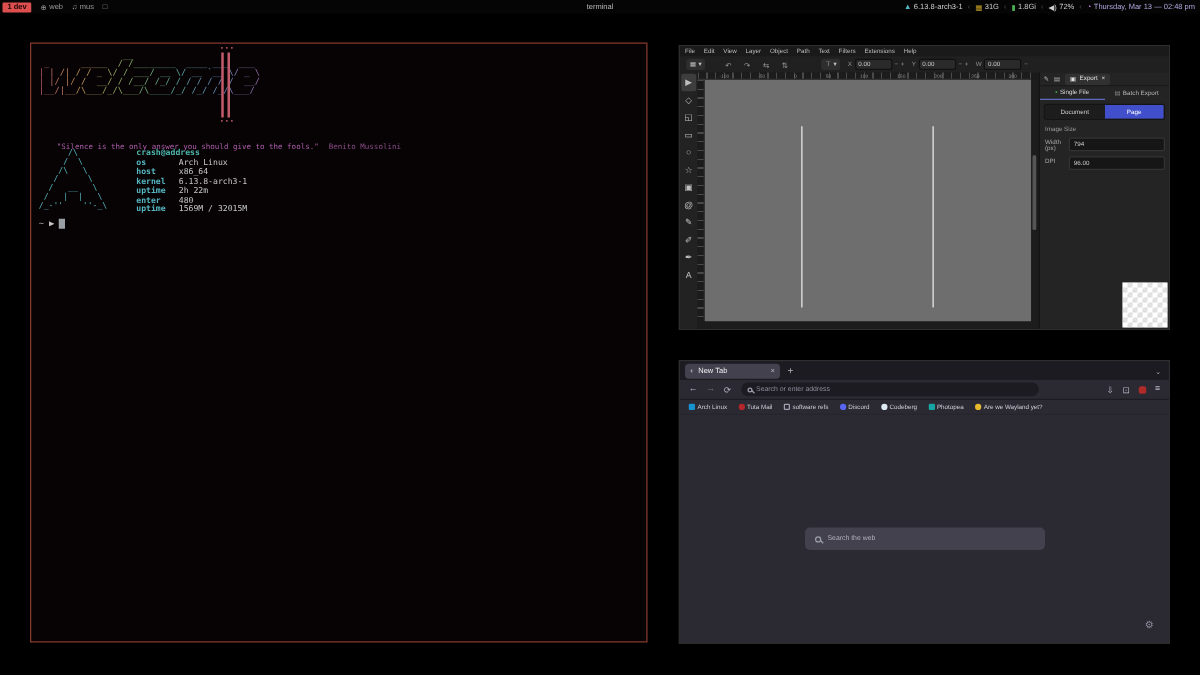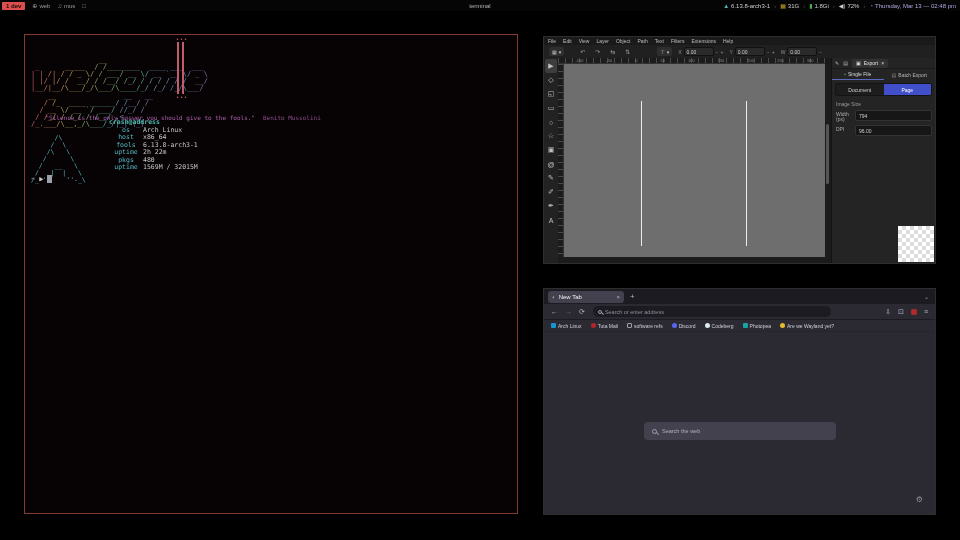--- a/index.html
+++ b/index.html
@@ -18,36 +18,36 @@
   .mod { display:flex; gap:2px; align-items:center; }
   .sep { color:#4a4a4a; }
   .i-arch { color:#56b6c2; } .i-disk { color:#c9a227; } .i-mem { color:#4caf50; }
   .i-vol { color:#cfcfcf; } .i-clock { color:#c678dd; }
   .t-clock { color:#b0a8e0; }
 
   
   #terminal { position:absolute; left:24px; top:34px; width:494px; height:480px;
     background:#070304; border:1px solid #86392e;
     font-family:"DejaVu Sans Mono", monospace; }
-  #terminal pre { font-family:"DejaVu Sans Mono", monospace;margin-top:16px; }
+  #terminal pre { font-family:"DejaVu Sans Mono", monospace; }
   .art { font-size:7px; line-height:7px; white-space:pre;
     background:linear-gradient(90deg,#c45d6e,#c9a05a,#8fb56a,#5fb3a1,#6a93c9,#9a6fb0);
     -webkit-background-clip:text; background-clip:text; color:transparent; }
   #art-bar { left:152px; top:7px; width:7px; height:52px;
     border-left:2px solid #c25b6a; border-right:2px solid #c25b6a; }
   #art-bar::before, #art-bar::after { content:"∙∙∙"; position:absolute; left:-3px;
     color:#c25b6a; font-size:5px; letter-spacing:1px; }
   #art-bar::before { top:-6px; } #art-bar::after { bottom:-6px; }
   #quote-line { left:6px; top:72px; font-size:6px; color:#b05fb0; white-space:pre; }
   #quote-author { color:#8a4d8a; margin-left:8px; }
   #arch-logo { left:6px; top:84px; font-size:6.5px; line-height:7px; color:#56b6c2; white-space:pre; }
   #fetch { left:84px; top:84px; font-size:6.5px; line-height:7.5px; color:#c8c8c8; }
   #fetch .title { color:#4db6ac; font-weight:bold; }
   .frow { display:flex; }
-  .frow .k { color:#56b6c2; font-weight:normal; width:34px;text-align:center; }
+  .frow .k { color:#56b6c2; font-weight:bold; width:34px; }
   #prompt { left:6px; top:140px; font-size:7px; color:#9aa0a6; display:flex; gap:4px; align-items:center; }
   #prompt .pc { color:#c8c8c8; }
   #cursor { width:5px; height:8px; background:#9aa0a6; }
 
   
   #inkscape { position:absolute; left:543px; top:36px; width:393px; height:228px;
     background:#1a1a1a; border:1px solid #2e2e2e; font-size:5px; color:#bdbdbd; }
   #ink-menubar { position:absolute; left:0; top:0; width:100%; height:8px;
     display:flex; gap:7px; align-items:center; padding-left:4px; background:#1a1a1a; }
   #ink-toolbar { position:absolute; left:0; top:8px; width:100%; height:13px;
@@ -183,25 +183,20 @@
   </span>
 </div>
 
 <div id="terminal">
   <pre class="abs art" style="left:6px; top:6px;">                __
  _      _____  / /________  ____ ___  ___
 | | /| / / _ \/ / ___/ __ \/ __ `__ \/ _ \
 | |/ |/ /  __/ / /__/ /_/ / / / / / /  __/
 |__/|__/\___/_/\___/\____/_/ /_/ /_/\___/</pre>
   <div class="abs" id="art-bar"></div>
-  <pre class="abs art" style="left:6px; top:42px;">    __                __   __
-   / /_  ____ ______/ /__/ /
-  / __ \/ __ `/ ___/ //_/ /
- / /_/ / /_/ / /__/ ,&lt;   _
-/_.___/\__,_/\___/_/|_| (_)</pre>
   <div class="abs" id="quote-line">
     <span>"Silence is the only answer you should give to the fools."</span><span id="quote-author">Benito Mussolini</span>
   </div>
   <pre class="abs" id="arch-logo">      /\
      /  \
     /\   \
    /      \
   /   __   \
  /   |  |   \
 /_-''    ''-_\</pre>
@@ -209,29 +204,29 @@
     <div class="title">crash@address</div>
     <div class="frow">
         <span class="k">os</span>
         <span>Arch Linux</span>
       </div>
     <div class="frow">
         <span class="k">host</span>
         <span>x86_64</span>
       </div>
     <div class="frow">
-        <span class="k">fools</span>
+        <span class="k">kernel</span>
         <span>6.13.8-arch3-1</span>
       </div>
     <div class="frow">
         <span class="k">uptime</span>
         <span>2h 22m</span>
       </div>
     <div class="frow">
-        <span class="k">pkgs</span>
+        <span class="k">enter</span>
         <span>480</span>
       </div>
     <div class="frow">
         <span class="k">uptime</span>
         <span>1569M / 32015M</span>
       </div>
   </div>
   <div class="abs" id="prompt">
     <span>~</span>
     <span class="pc">▶</span>

